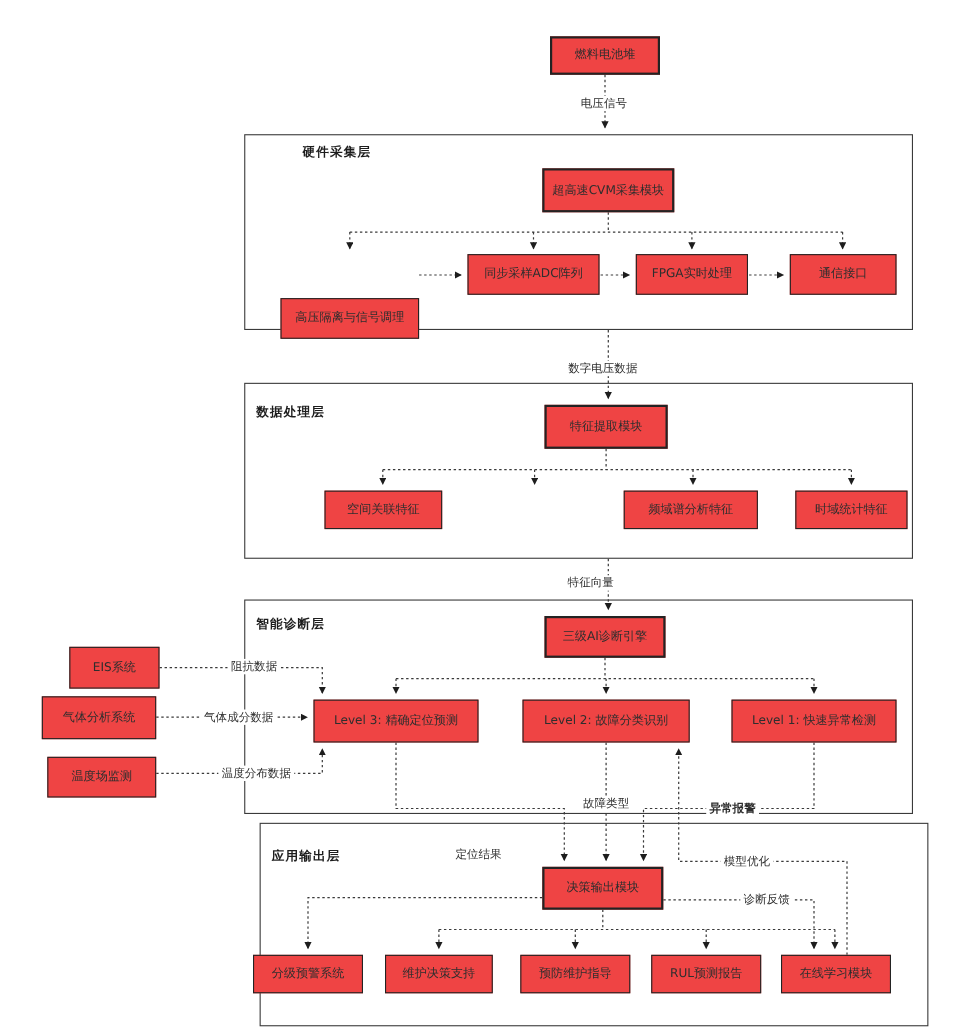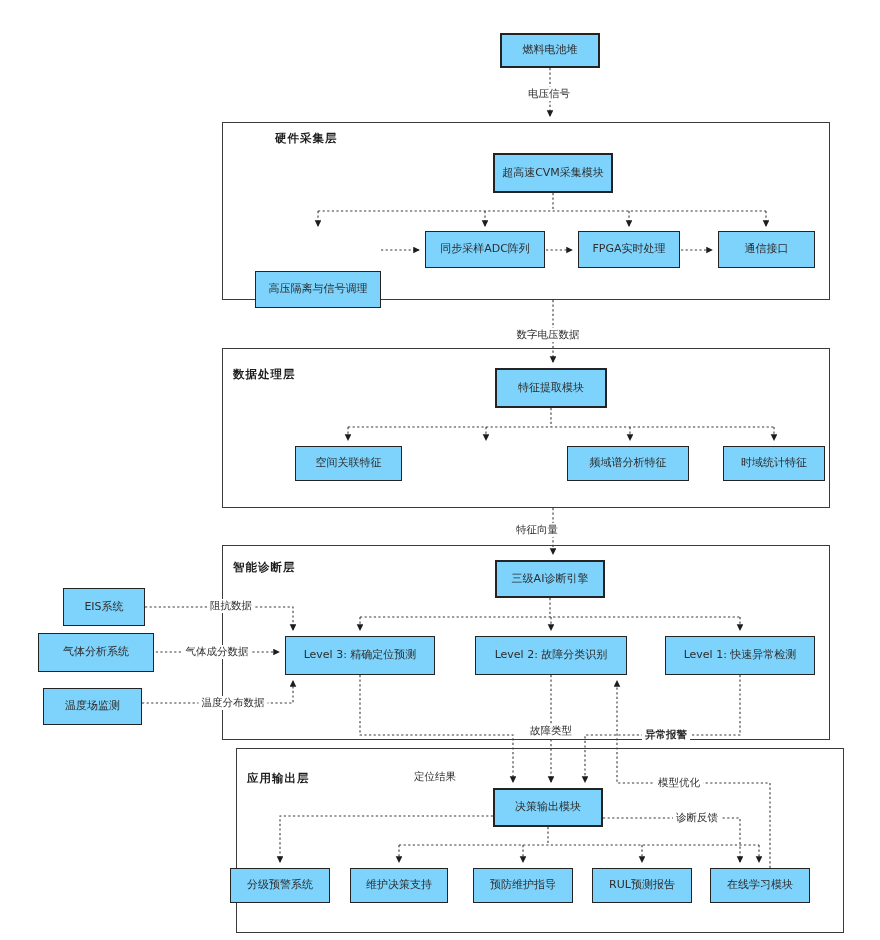--- a/index.html
+++ b/index.html
@@ -2,21 +2,21 @@
 <html><head>
 <meta charset="utf-8">
 <style>
   html,body{margin:0;padding:0;background:#fff;}
   .canvas{position:relative;width:880px;height:940px;background:#fff;overflow:hidden;
           font-family:"DejaVu Sans","Liberation Sans",sans-serif;}
   svg.connectors{position:absolute;left:0;top:0;z-index:1;}
   .layer{position:absolute;border:1.2px solid #3a3a3a;box-sizing:border-box;background:transparent;z-index:2;}
   .layer-title{position:absolute;left:10px;font-size:11.5px;font-weight:bold;color:#1d1d1d;letter-spacing:1px;}
   .node{position:absolute;display:flex;align-items:center;justify-content:center;text-align:center;
-        background:#7dd3fc;border:1.6px solid #232323;box-sizing:border-box;font-size:11px;color:#2e2e2e;
+        background:#ef4444;border:1.6px solid #232323;box-sizing:border-box;font-size:11px;color:#2e2e2e;
         padding:2px 3px;line-height:1.15;z-index:3;}
   .node.main{border-width:2px;}
   .edge-label{position:absolute;transform:translate(-50%,-50%);background:#fff;padding:0 3px;
         font-size:10.5px;color:#2e2e2e;white-space:nowrap;z-index:4;}
 </style>
 </head>
 <body>
 
 <div class="canvas">
 
@@ -104,21 +104,21 @@
   <div class="node" style="left:295px;top:446px;width:107px;height:35px;">空间关联特征</div>
   <div class="node" style="left:567px;top:446px;width:122px;height:35px;">频域谱分析特征</div>
   <div class="node" style="left:723px;top:446px;width:102px;height:35px;">时域统计特征</div>
 
   <div class="node main" style="left:495px;top:560px;width:110px;height:38px;">三级AI诊断引擎</div>
   <div class="node" style="left:285px;top:636px;width:150px;height:39px;">Level 3: 精确定位预测</div>
   <div class="node" style="left:475px;top:636px;width:152px;height:39px;">Level 2: 故障分类识别</div>
   <div class="node" style="left:665px;top:636px;width:150px;height:39px;">Level 1: 快速异常检测</div>
 
   <div class="node" style="left:63px;top:588px;width:82px;height:38px;">EIS系统</div>
-  <div class="node" style="left:38px;top:633px;width:116px;height:39px;">气体分析系统</div>
+  <div class="node" style="left:38px;top:633px;width:104px;height:39px;">气体分析系统</div>
   <div class="node" style="left:43px;top:688px;width:99px;height:37px;">温度场监测</div>
 
   <div class="node main" style="left:493px;top:788px;width:110px;height:39px;">决策输出模块</div>
   <div class="node" style="left:230px;top:868px;width:100px;height:35px;">分级预警系统</div>
   <div class="node" style="left:350px;top:868px;width:98px;height:35px;">维护决策支持</div>
   <div class="node" style="left:473px;top:868px;width:100px;height:35px;text-align:center;">预防维护指导</div>
   <div class="node" style="left:592px;top:868px;width:100px;height:35px;">RUL预测报告</div>
   <div class="node" style="left:710px;top:868px;width:100px;height:35px;">在线学习模块</div>
 
   <div class="edge-label" style="left:549px;top:94px;">电压信号</div>

